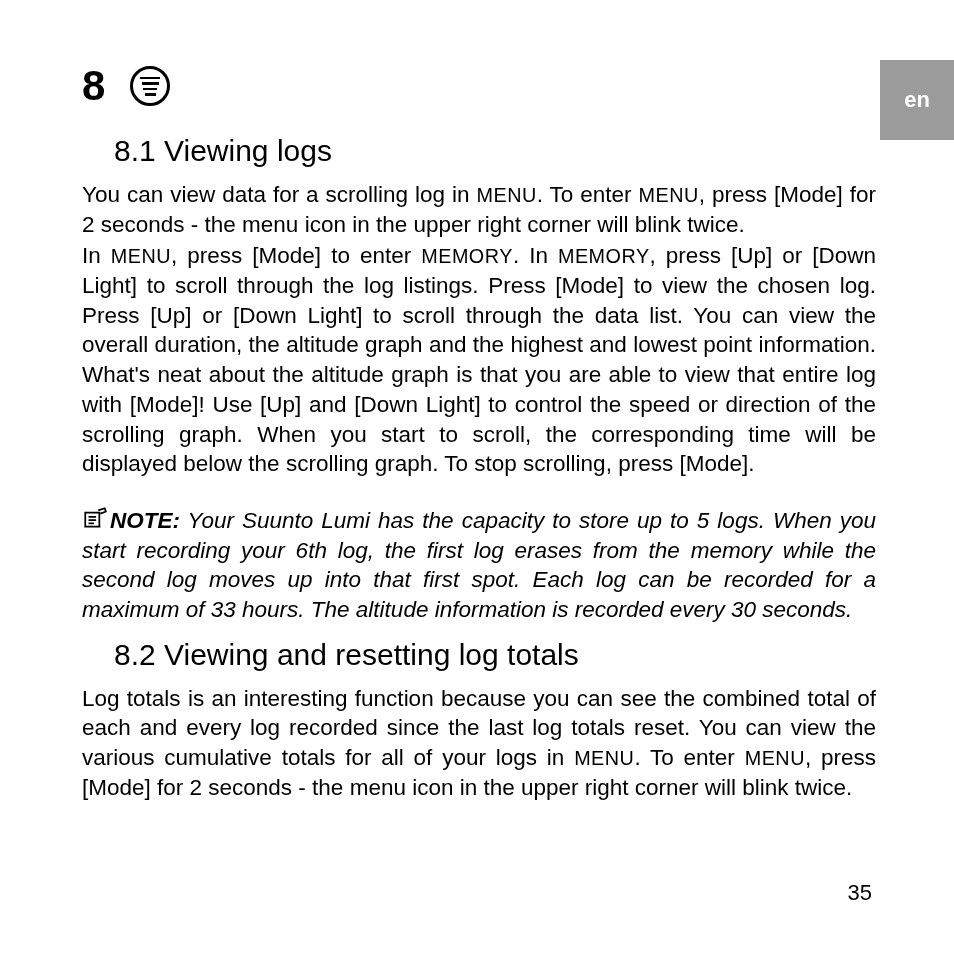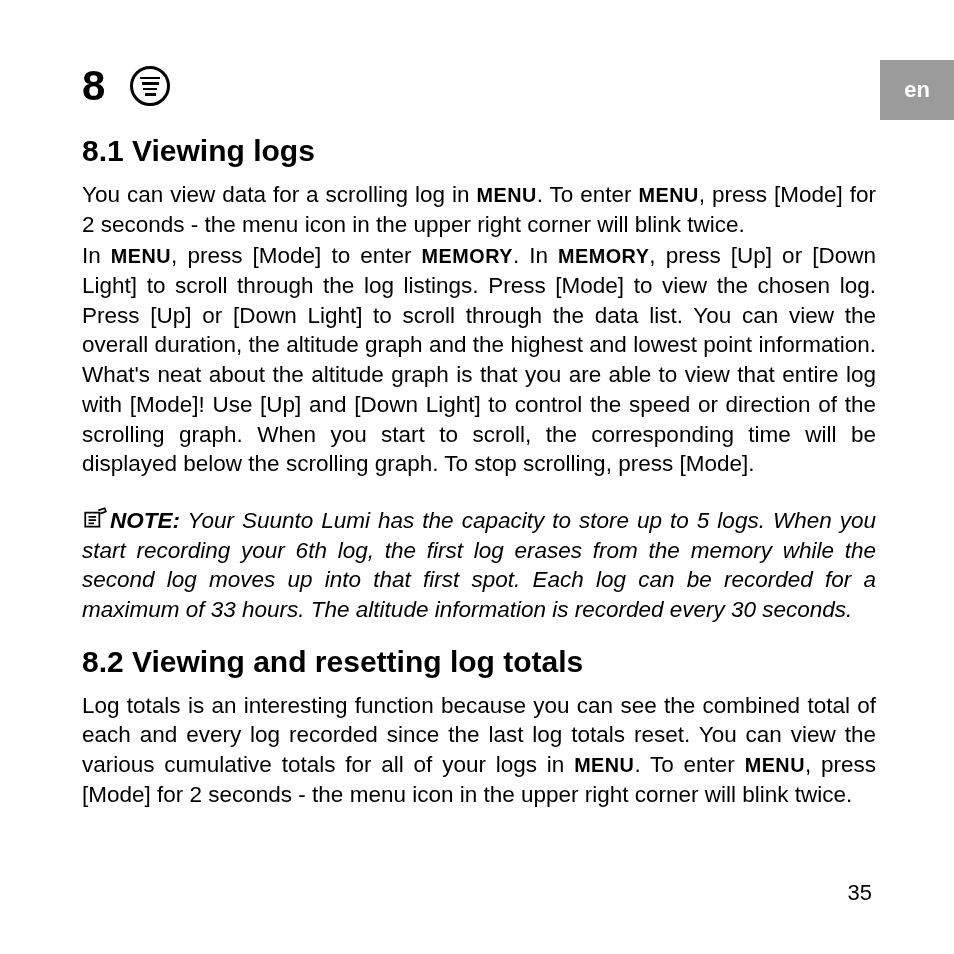--- a/index.html
+++ b/index.html
@@ -1,32 +1,32 @@
 <!DOCTYPE html>
 <html><head>
 <meta charset="utf-8">
 <style>
   * { margin: 0; padding: 0; box-sizing: border-box; }
   html, body { width: 954px; height: 954px; background: #fff; font-family: "Myriad Pro", "Segoe UI", Arial, sans-serif; color: #000; }
   .page { position: relative; width: 954px; height: 954px; padding: 62px 78px 40px 82px; }
-  .lang-tab { position: absolute; top: 60px; right: 0; width: 74px; height: 60px; background: #9b9b9b; color: #fff; font-weight: 700; font-size: 22px; display: flex; align-items: center; justify-content: center; }
+  .lang-tab { position: absolute; top: 60px; right: 0; width: 74px; height: 80px; background: #9b9b9b; color: #fff; font-weight: 700; font-size: 22px; display: flex; align-items: center; justify-content: center; }
   h1.chapter { font-size: 42px; font-weight: 800; letter-spacing: 0.5px; display: flex; align-items: center; gap: 12px; margin-bottom: 24px; }
   .memory-icon { width: 40px; height: 40px; border: 3px solid #000; border-radius: 50%; display: inline-flex; flex-direction: column; align-items: center; justify-content: center; gap: 3px; position: relative; }
   .memory-icon::before,
   .memory-icon::after { content: ""; display: block; height: 2.5px; background: #000; }
   .memory-icon .l1 { width: 20px; height: 2.5px; background:#000; }
   .memory-icon .l2 { width: 17px; height: 2.5px; background:#000; }
   .memory-icon .l3 { width: 14px; height: 2.5px; background:#000; }
   .memory-icon .l4 { width: 11px; height: 2.5px; background:#000; }
-  h2.section { font-size: 30px; font-weight: 700; margin-top: 8px; margin-bottom: 12px; }
+  h2.section { font-size: 30px; font-weight: 400; margin-top: 8px; margin-bottom: 12px; margin-left: 32px; }
   p { font-size: 22.5px; line-height: 1.32; margin-bottom: 2px; text-align: justify; }
   p + p { margin-top: 0; }
   .para-block { margin-bottom: 26px; }
-  .smallcaps { font-weight:700; font-size:0.88em; letter-spacing:0.5px; }
-  .note-block { font-style: italic; font-size: 22.5px; line-height: 1.32; text-align: justify; margin-bottom: 20px; }
+  .smallcaps { font-weight:400; font-size:0.88em; letter-spacing:0.5px; }
+  .note-block { font-style: italic; font-size: 22.5px; line-height: 1.32; text-align: justify; margin-bottom: 13px; }
   .note-label { font-weight: 800; font-style: italic; }
   .note-icon { font-style: normal; width: 26px; height: 26px; display: inline-block; vertical-align: -3px; margin-right: 2px; }
   .page-num { position: absolute; bottom: 48px; right: 82px; font-size: 22px; }
   .sec2 { margin-top: 6px; }
 </style>
 </head>
 <body>
 
 <div class="page">
 

